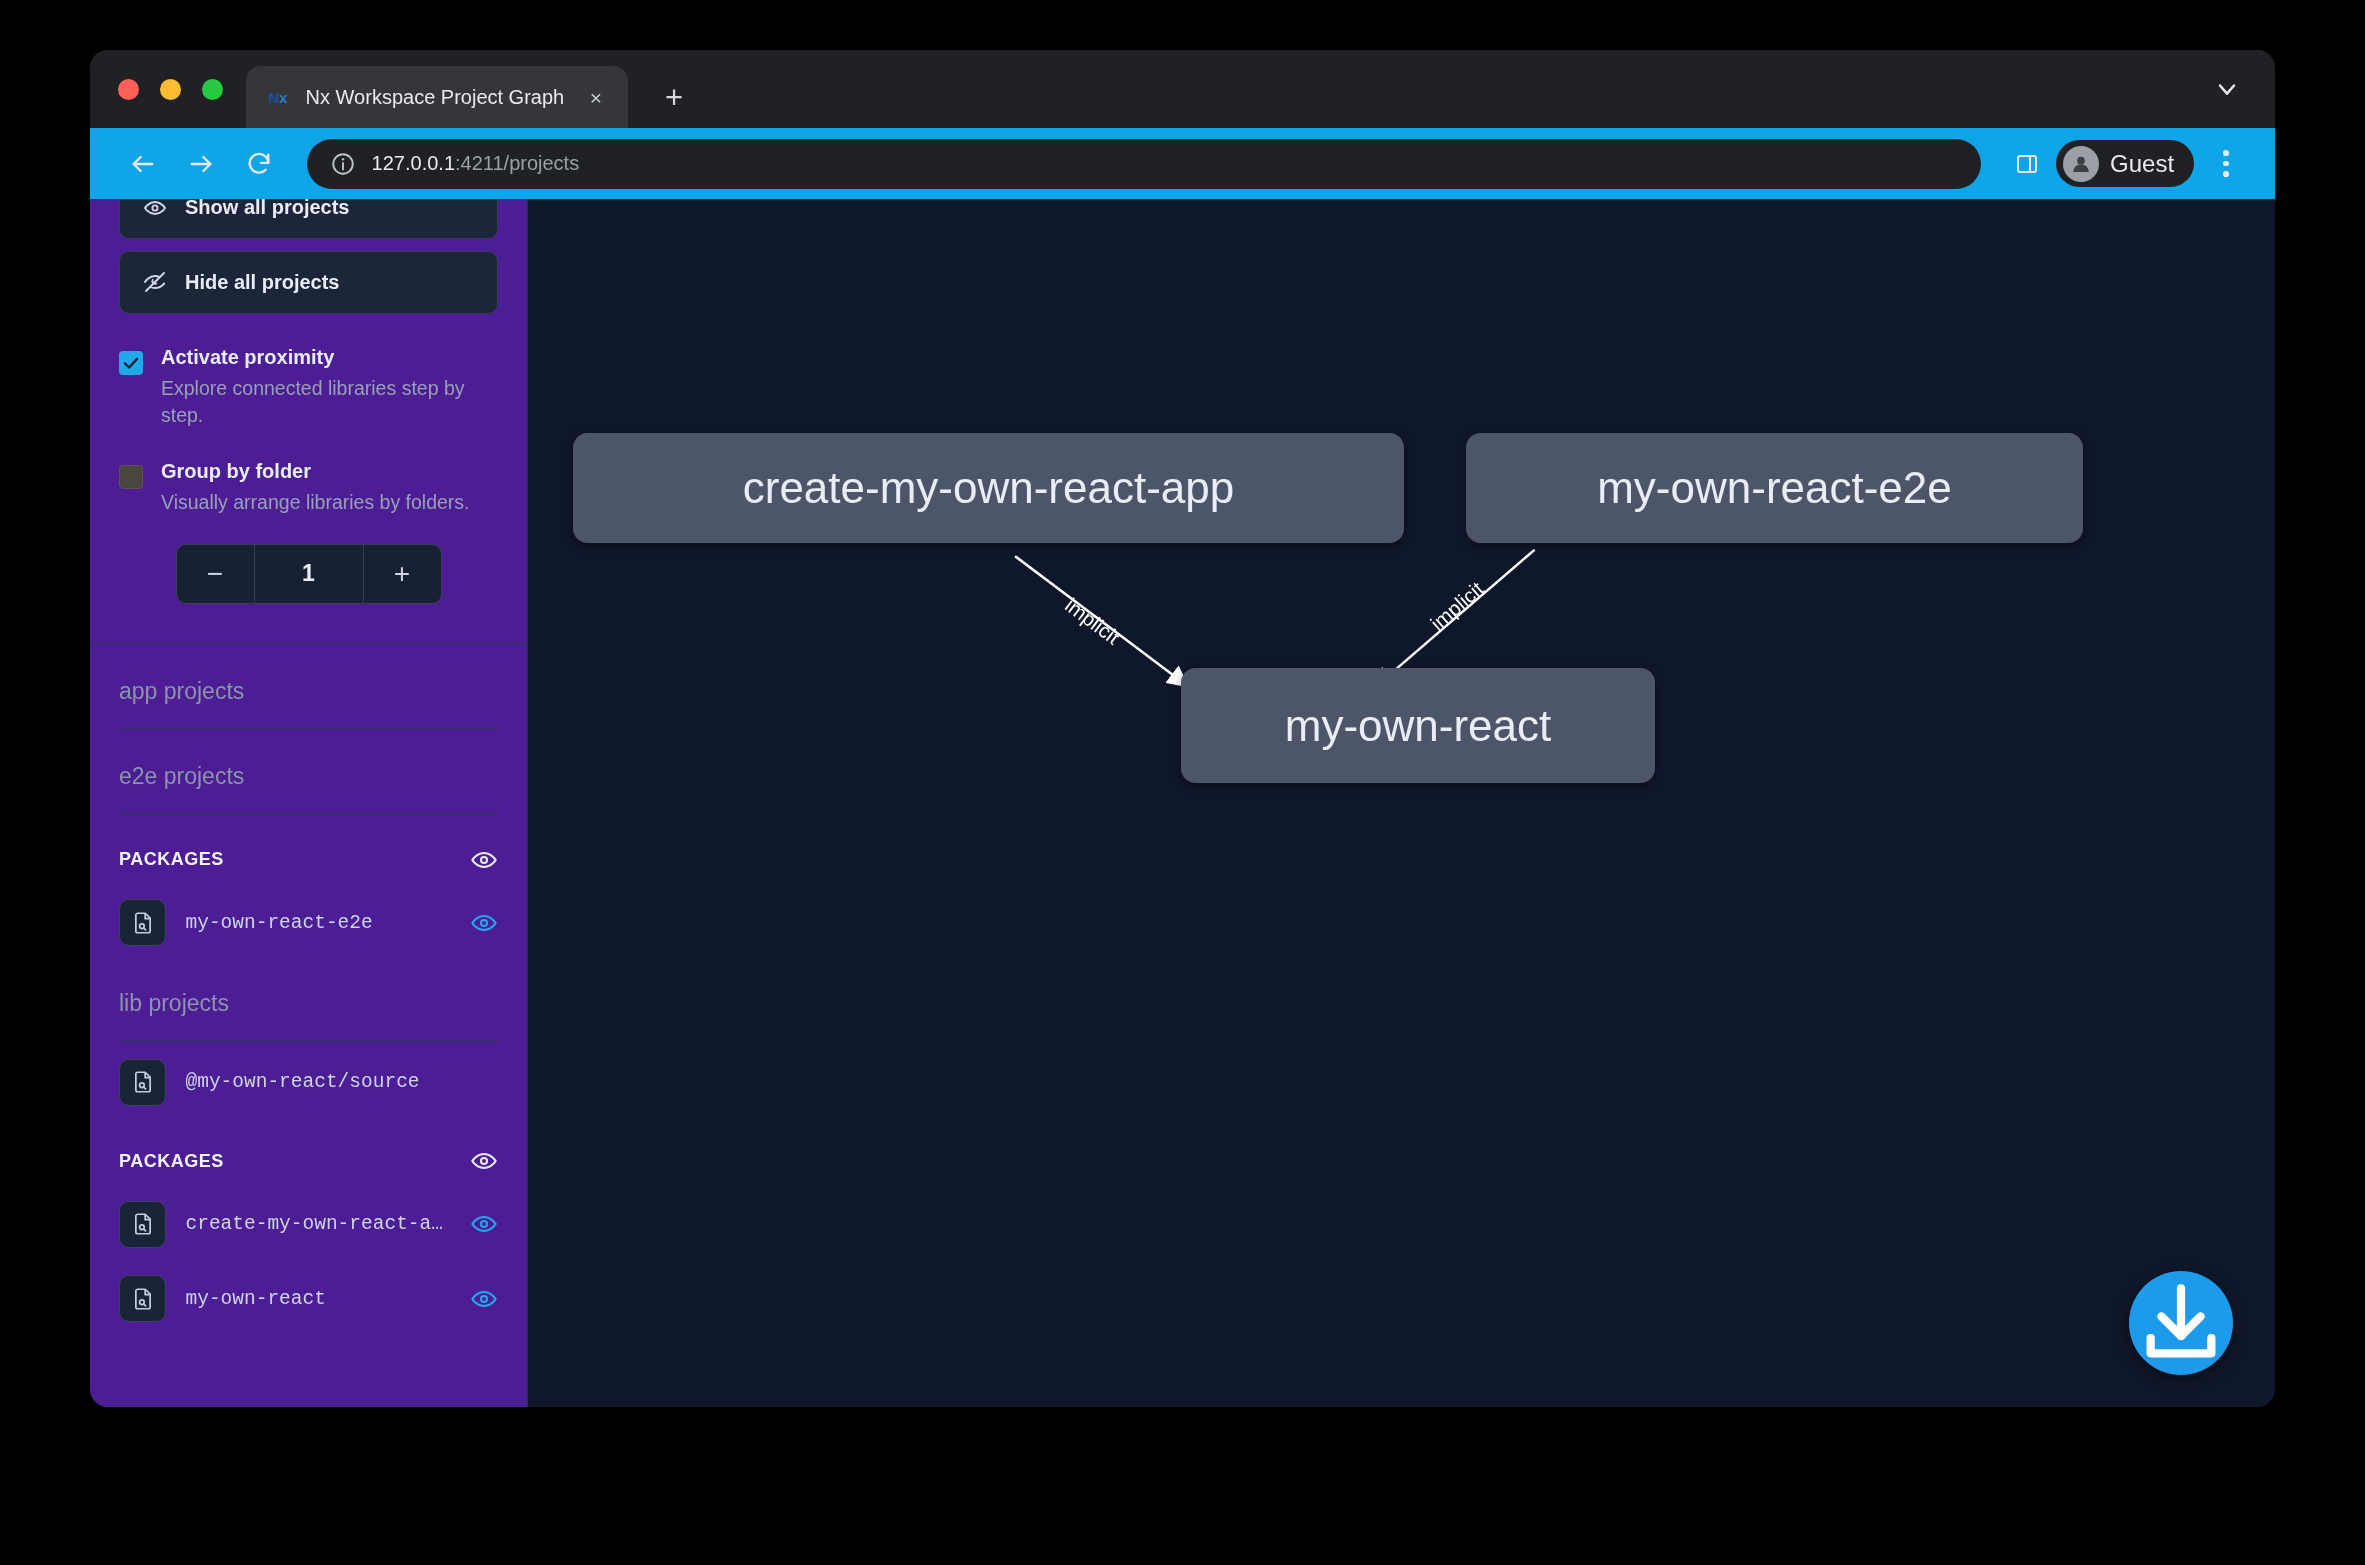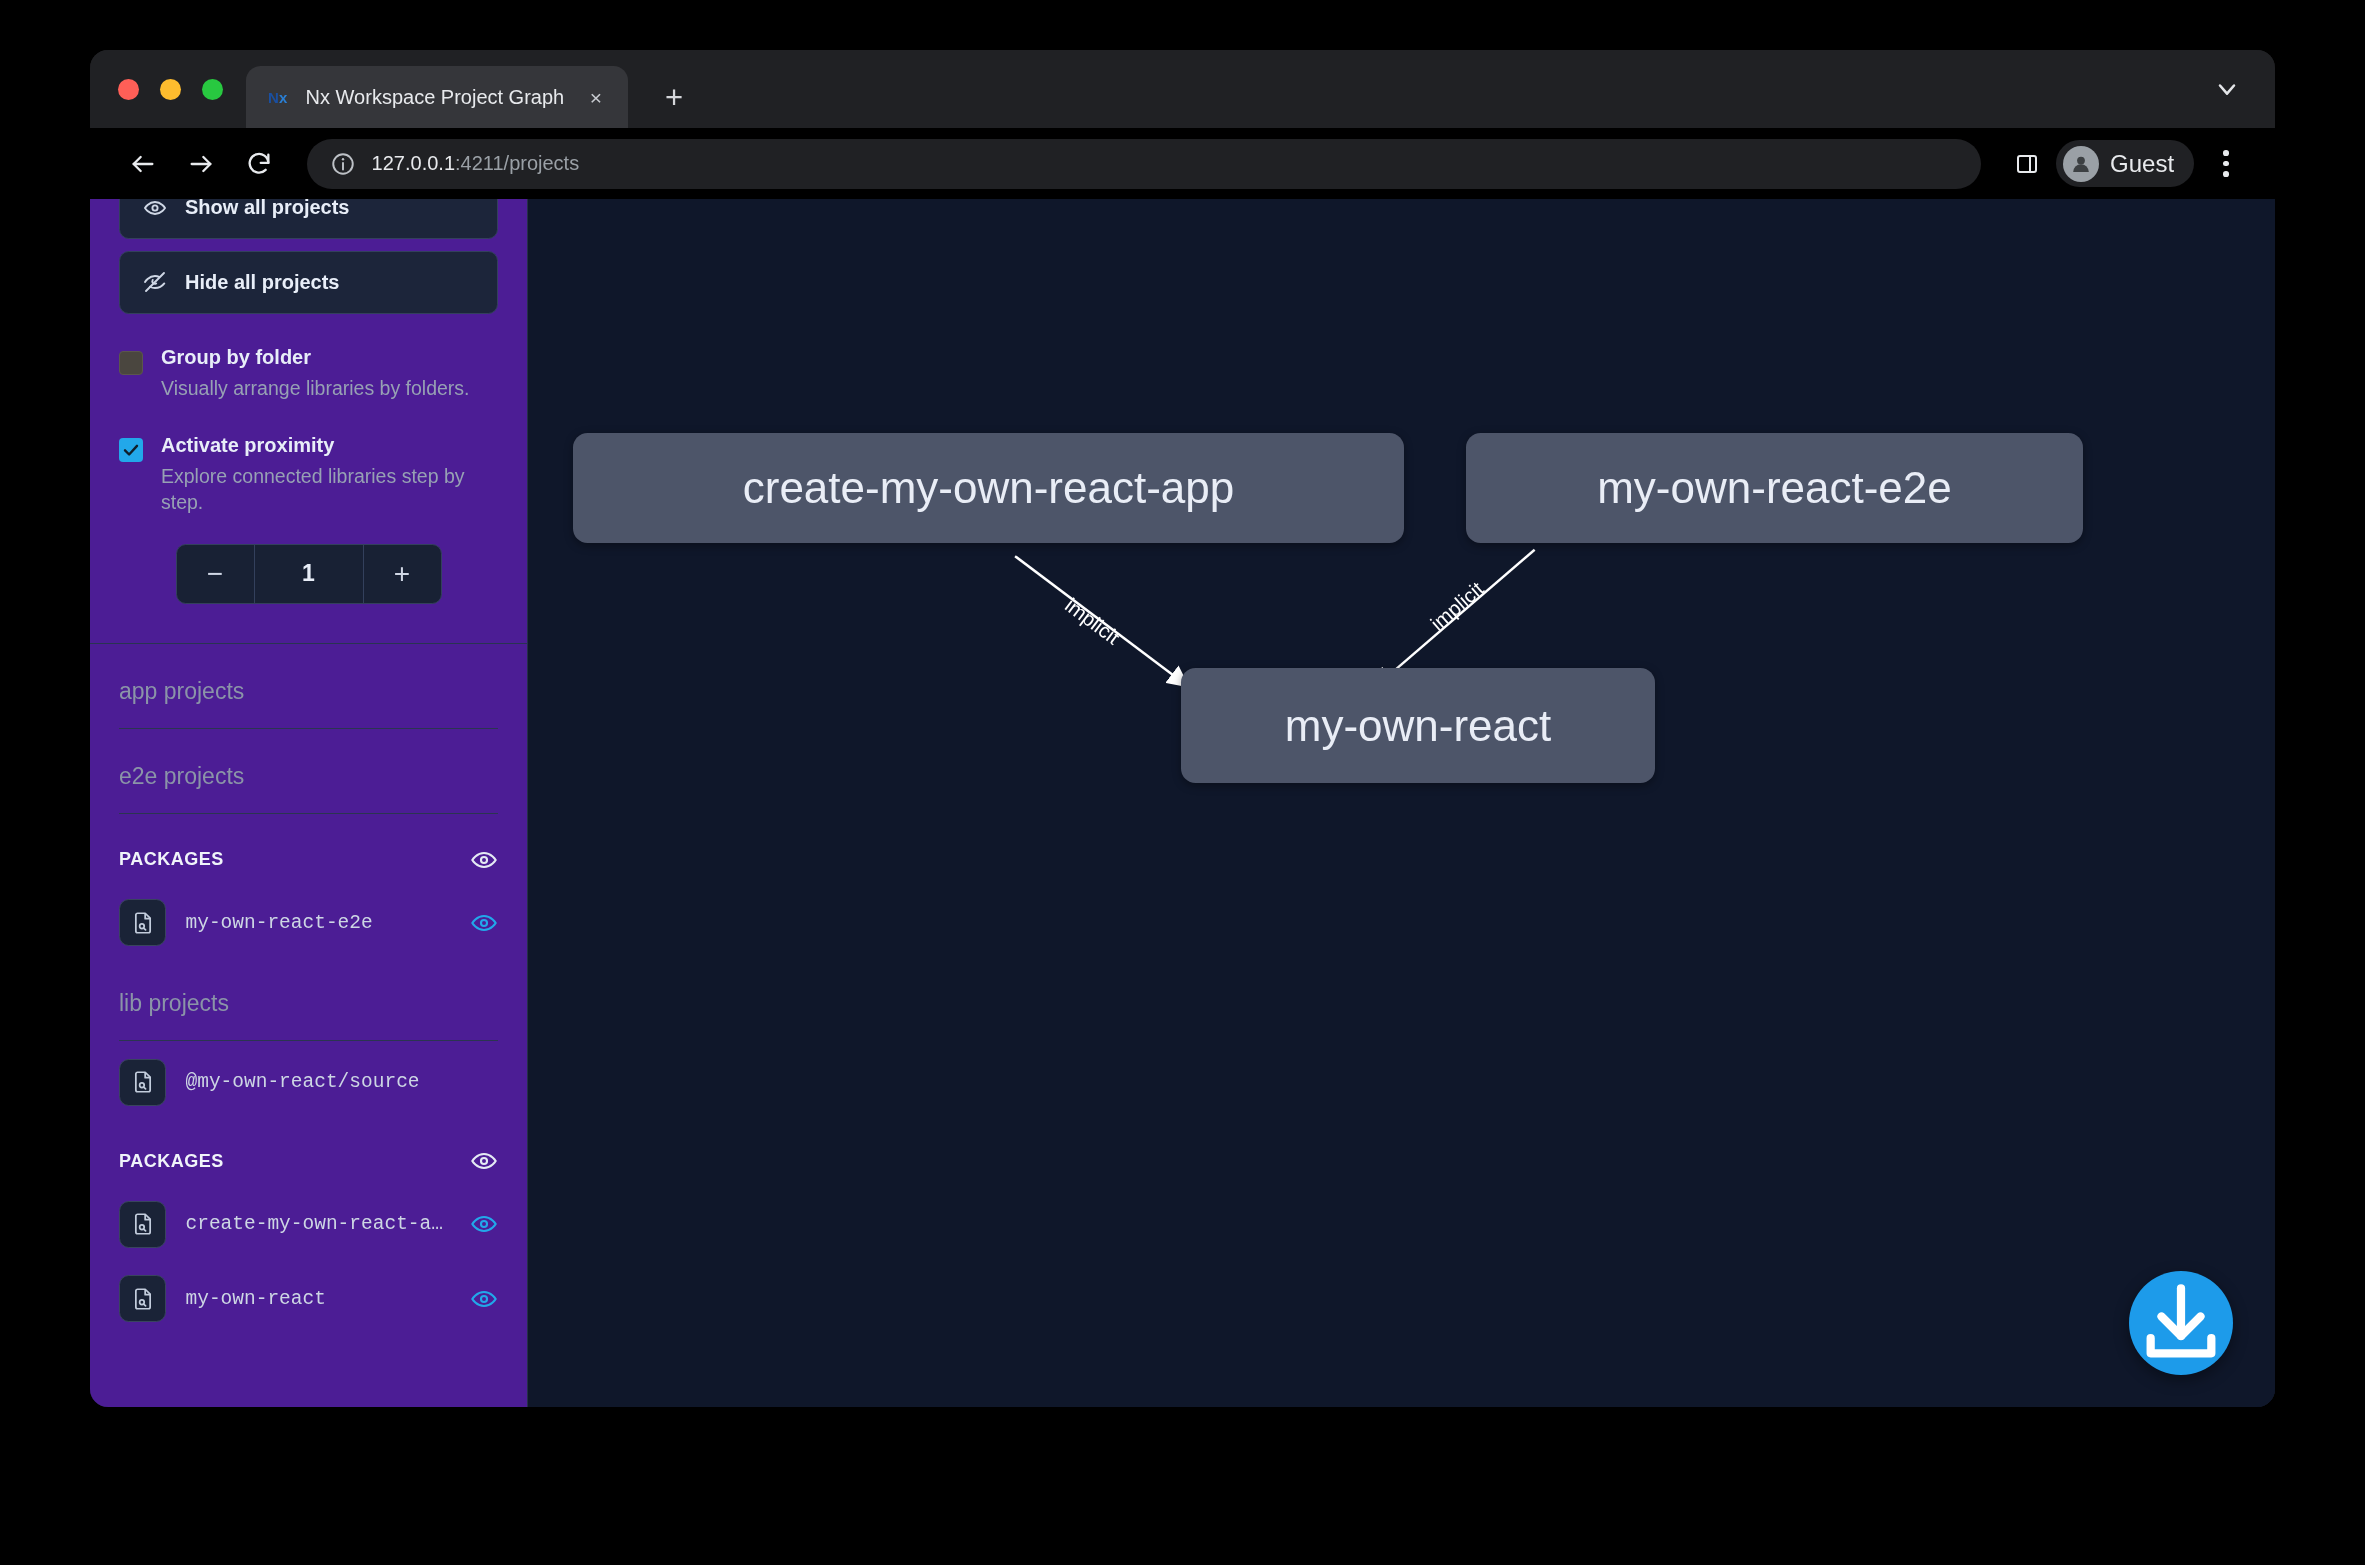--- a/index.html
+++ b/index.html
@@ -80,21 +80,21 @@
   .tabstrip-chevron {
     margin: 0 32px 23px 0;
     color: #e3e5e8;
     display: flex; align-items: center; justify-content: center;
     width: 32px; height: 32px;
   }
 
   
   .toolbar {
     height: 71px;
-    background: #000000;
+    background: #0ea5e9;
     display: flex;
     align-items: center;
     padding: 0 28px;
     gap: 8px;
   }
   .nav-btn {
     width: 50px; height: 50px;
     border-radius: 50%;
     display: flex; align-items: center; justify-content: center;
     color: #e8eaed;
@@ -439,36 +439,36 @@
             <svg width="24" height="24" viewBox="0 0 24 24" fill="none" stroke="#cfd7e5" stroke-width="1.9" stroke-linecap="round">
               <path d="M2 12s3.6-6 10-6c1.6 0 3 .37 4.2.93M21.3 13.4c-.9 1.2-4.3 4.6-9.3 4.6-2 0-3.7-.55-5-1.3"></path>
               <path d="M9.7 9.9a2.6 2.6 0 0 0 3.5 3.6"></path>
               <line x1="3" y1="21" x2="21" y2="3"></line>
             </svg>
           </span>
           <span>Hide all projects</span>
         </div>
 
         <div class="opt-row">
+          <span class="cb checked">
+            <svg width="18" height="18" viewBox="0 0 24 24" fill="none" stroke="#10202c" stroke-width="3.2" stroke-linecap="round" stroke-linejoin="round">
+              <polyline points="4 12.5 9.5 18 20 6.5"></polyline>
+            </svg>
+          </span>
+          <span class="opt-texts">
+            <span class="opt-title">Activate proximity</span>
+            <div class="opt-desc">Explore connected libraries step by step.</div>
+          </span>
+        </div>
+
+        <div class="opt-row">
           <span class="cb unchecked"></span>
           <span class="opt-texts">
             <span class="opt-title">Group by folder</span>
             <div class="opt-desc">Visually arrange libraries by folders.</div>
-          </span>
-        </div>
-
-        <div class="opt-row">
-          <span class="cb checked">
-            <svg width="18" height="18" viewBox="0 0 24 24" fill="none" stroke="#10202c" stroke-width="3.2" stroke-linecap="round" stroke-linejoin="round">
-              <polyline points="4 12.5 9.5 18 20 6.5"></polyline>
-            </svg>
-          </span>
-          <span class="opt-texts">
-            <span class="opt-title">Activate proximity</span>
-            <div class="opt-desc">Explore connected libraries step by step.</div>
           </span>
         </div>
 
         <div class="stepper">
           <div class="step-btn">−</div>
           <div class="step-val">1</div>
           <div class="step-btn">+</div>
         </div>
 
         <div class="sb-divider"></div>

